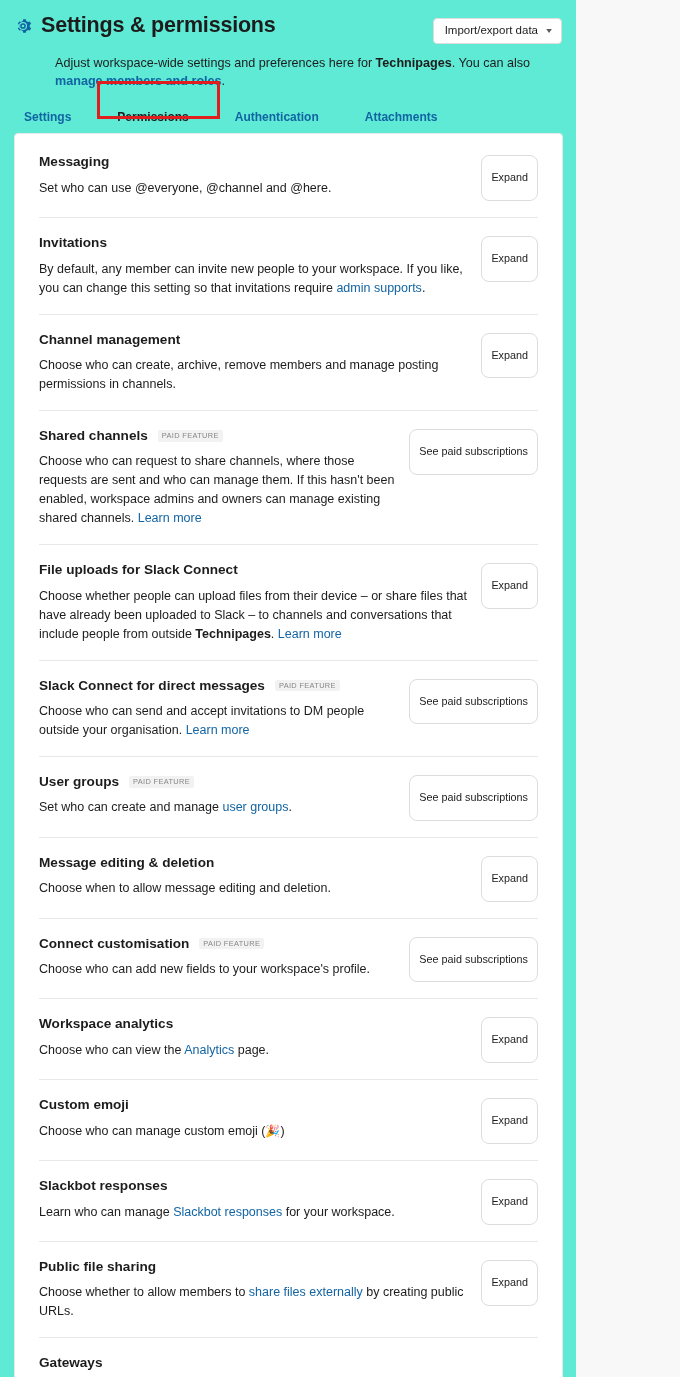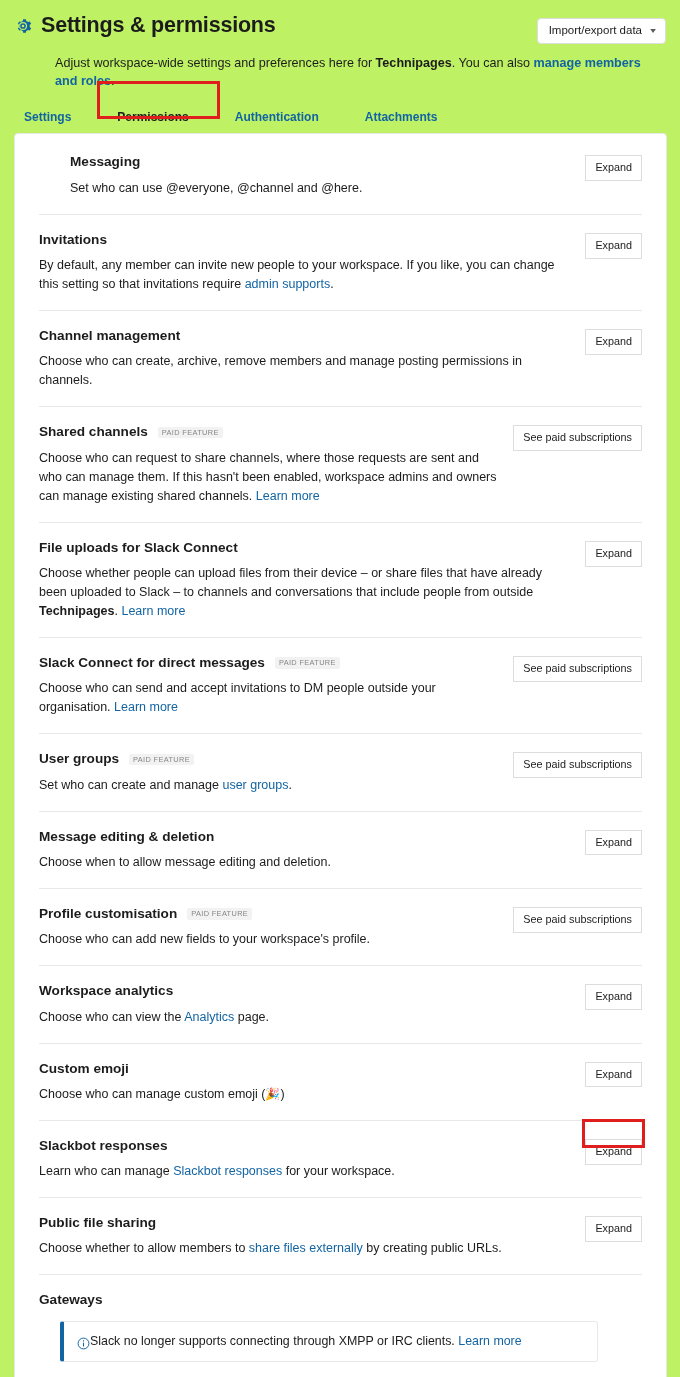--- a/index.html
+++ b/index.html
@@ -9,23 +9,23 @@
   }
   body {
     width: 680px;
     height: 1377px;
     font-family: "Liberation Sans", sans-serif;
     color: #1d1c1d;
     -webkit-font-smoothing: antialiased;
   }
   .page {
     position: relative;
-    width: 680px;
+    width: 576px;
     height: 1377px;
-    background: #bef264;
+    background: #5eead4;
     box-sizing: border-box;
     overflow: hidden;
   }
 
   
   .header {
     padding: 12px 14px 0 14px;
   }
   .title-row {
     display: flex;
@@ -134,21 +134,21 @@
   }
 
   .section {
     display: flex;
     align-items: flex-start;
     justify-content: space-between;
     gap: 14px;
     padding: 17px 0 16px 0;
     border-top: 1px solid #e8e8e8;
   }
-  .section:first-child { border-top: none; padding-top: 20px; margin-left: 31px; }
+  .section:first-child { border-top: none; padding-top: 20px; }
 
   .sec-body { flex: 1 1 auto; min-width: 0; }
   .sec-head {
     display: flex;
     align-items: center;
     gap: 10px;
   }
   .sec-title {
     font-size: 13.6px;
     font-weight: bold;
@@ -172,24 +172,24 @@
     line-height: 1.52;
     color: #1d1c1d;
     max-width: 520px;
   }
   .sec-desc b { font-weight: bold; }
 
   .btn {
     flex: none;
     border: 1px solid #dddddd;
     background: #ffffff;
-    border-radius: 0;
+    border-radius: 8px;
     font-size: 10.8px;
     color: #1d1c1d;
-    padding: 6px 9px;
+    padding: 16px 9px;
     line-height: 1.1;
     cursor: pointer;
     white-space: nowrap;
     margin-top: 1px;
     font-family: "Liberation Sans", sans-serif;
   }
 
   
   .notice {
     margin-top: 12px;
@@ -322,21 +322,21 @@
           <div class="sec-head">
             <div class="sec-title">Message editing &amp; deletion</div>
           </div>
           <div class="sec-desc"><span>Choose when to allow message editing and deletion.</span></div>
         </div>
         <button class="btn">Expand</button>
       </div>
       <div class="section">
         <div class="sec-body">
           <div class="sec-head">
-            <div class="sec-title">Profile customisation</div>
+            <div class="sec-title">Connect customisation</div>
             <span class="badge">PAID FEATURE</span>
           </div>
           <div class="sec-desc"><span>Choose who can add new fields to your workspace's profile.</span></div>
         </div>
         <button class="btn">See paid subscriptions</button>
       </div>
       <div class="section">
         <div class="sec-body">
           <div class="sec-head">
             <div class="sec-title">Workspace analytics</div>

